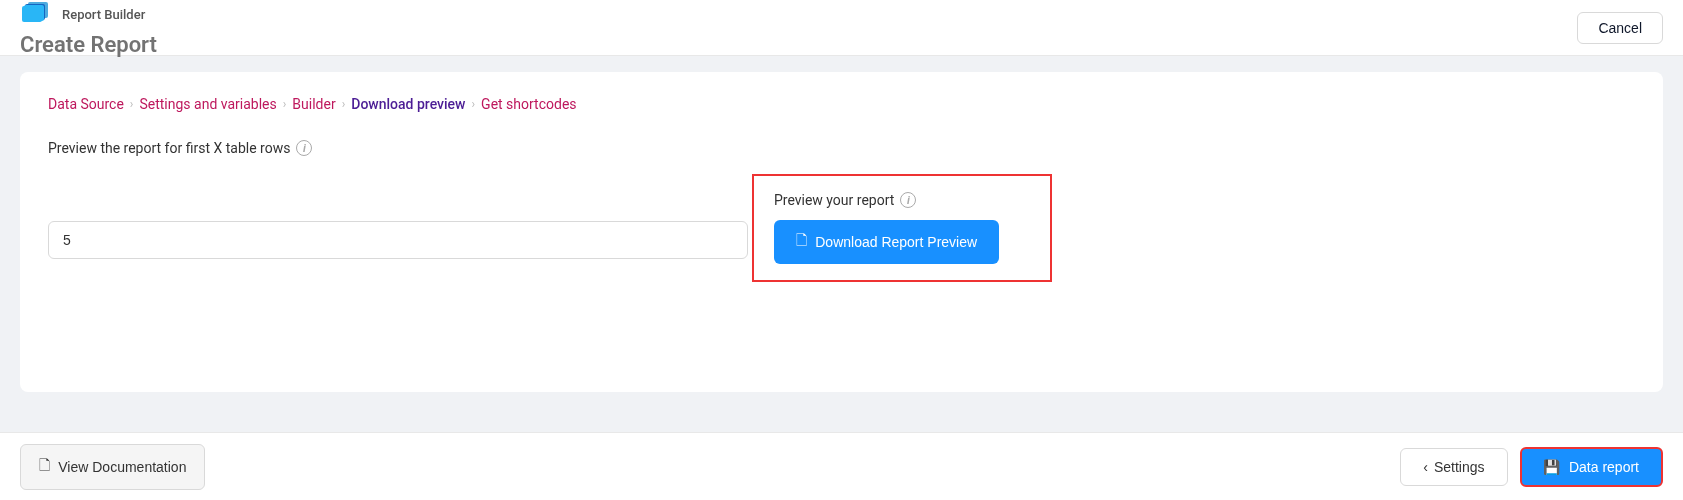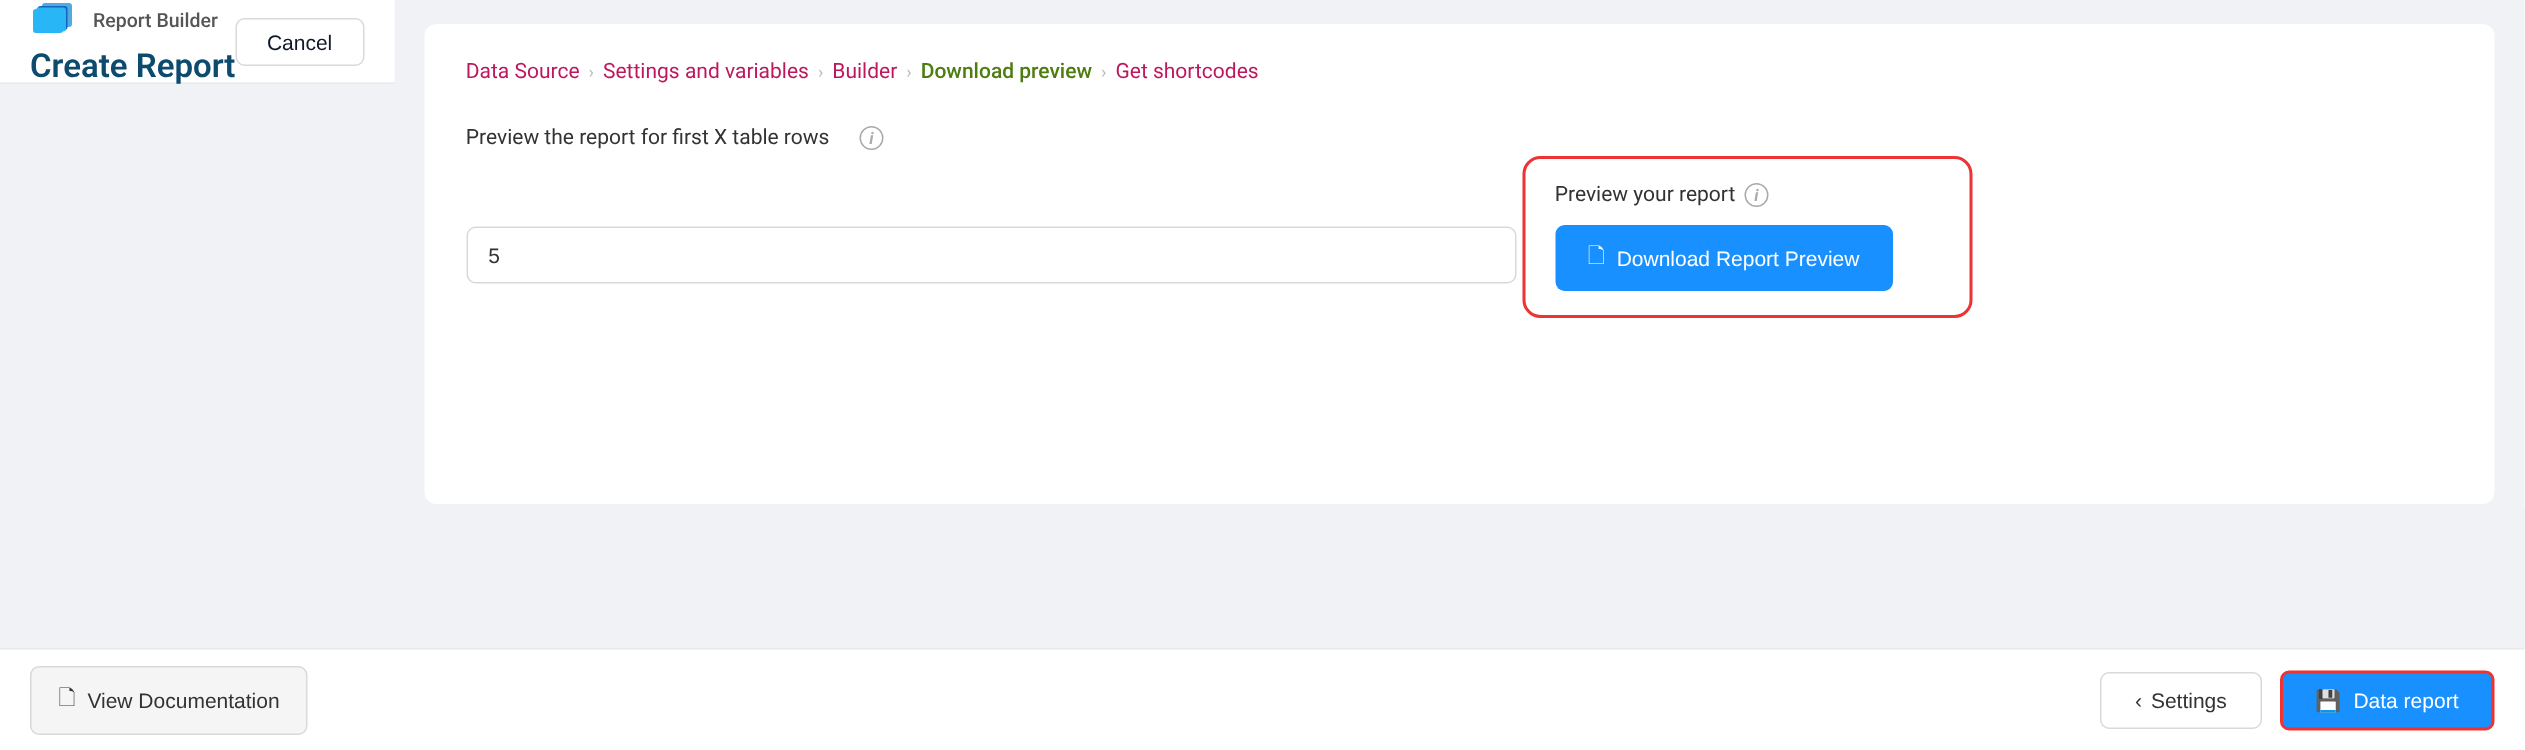--- a/index.html
+++ b/index.html
@@ -34,21 +34,21 @@
 
     .app-name {
       font-size: 13px;
       color: #555;
       font-weight: 500;
     }
 
     .page-title {
       font-size: 22px;
       font-weight: 600;
-      color: #0c4a6e;
+      color: #737373;
       margin-left: 0;
     }
 
     .cancel-btn {
       background: #ffffff;
       border: 1px solid #d9d9d9;
       border-radius: 6px;
       padding: 7px 20px;
       font-size: 14px;
       color: #0f172a;
@@ -76,36 +76,36 @@
       font-size: 14px;
       color: #888;
       margin-bottom: 28px;
     }
 
     .breadcrumb-item {
       color: #be185d;
     }
 
     .breadcrumb-item.active {
-      color: #4d7c0f;
+      color: #4c1d95;
       font-weight: 500;
     }
 
     .breadcrumb-separator {
       color: #bbb;
       font-size: 12px;
     }
 
     .field-label {
       font-size: 14px;
       color: #333;
-      margin-bottom: 4px;
-      display: flex;
-      align-items: center;
-      gap: 20px;
+      margin-bottom: 18px;
+      display: flex;
+      align-items: center;
+      gap: 6px;
     }
 
     .info-icon {
       display: inline-flex;
       align-items: center;
       justify-content: center;
       width: 16px;
       height: 16px;
       border: 1.5px solid #aaa;
       border-radius: 50%;
@@ -122,21 +122,21 @@
       border-radius: 6px;
       padding: 10px 14px;
       font-size: 14px;
       color: #333;
       outline: none;
       margin-bottom: 24px;
     }
 
     .preview-section {
       border: 2px solid #e33;
-      border-radius: 12px;
+      border-radius: 0;
       padding: 16px 20px;
       display: inline-block;
       min-width: 300px;
     }
 
     .preview-section-title {
       font-size: 14px;
       color: #333;
       margin-bottom: 12px;
       display: flex;
@@ -213,21 +213,21 @@
       font-size: 14px;
       cursor: pointer;
       display: flex;
       align-items: center;
       gap: 8px;
       font-weight: 500;
     }
 
     .full-layout {
       display: flex;
-      flex-direction: row;
+      flex-direction: column;
       height: 500px;
     }
 
     .scrollable-area {
       flex: 1;
       overflow-y: auto;
       padding: 0 20px;
       padding-bottom: 80px;
     }
   </style>

